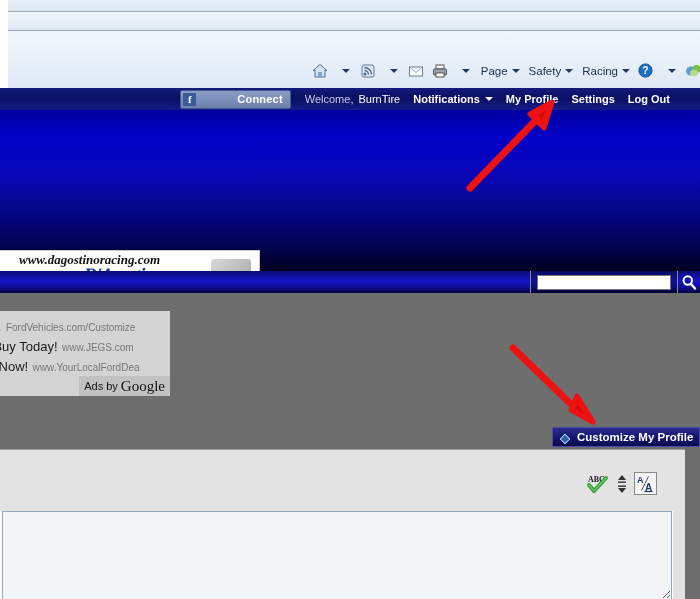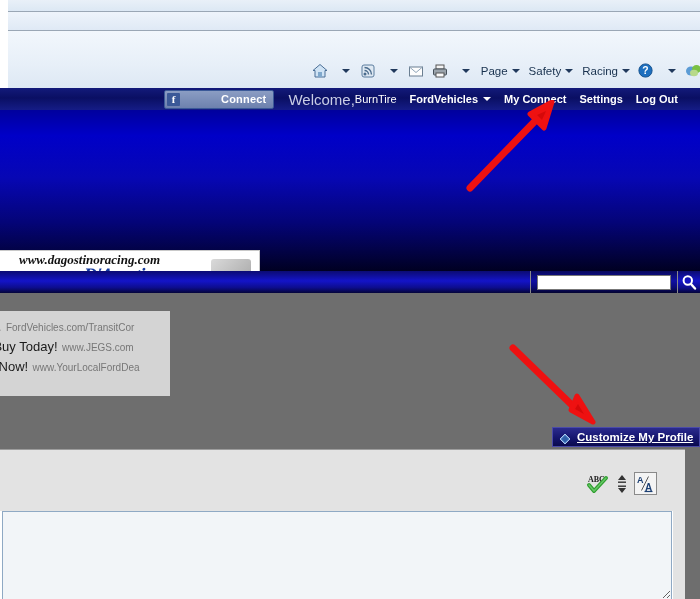--- a/index.html
+++ b/index.html
@@ -41,21 +41,21 @@
      background:linear-gradient(to bottom,#131a7a 0%,#0a0f63 45%,#151c86 100%);
      display:flex;align-items:center;justify-content:flex-end;padding-right:14px;
      box-sizing:border-box;}
   #fb-connect{display:inline-flex;align-items:center;height:17px;
      background:linear-gradient(to bottom,#8b9dc3,#6d81ae);
      border:1px solid #3b5998;border-radius:2px;margin-right:14px;padding:0 7px 0 2px;}
   #fb-connect .f-badge{display:inline-flex;align-items:center;justify-content:center;
      width:13px;height:13px;background:#3b5998;color:#fff;font-weight:bold;
      font-size:11px;font-family:"Liberation Serif",serif;line-height:1;margin-right:5px;border-radius:1px;}
   #fb-connect .f-label{color:#ffffff;font-size:11px;font-weight:bold;letter-spacing:.2px;margin-left:36px;}
-  .nav-text{color:#c9cde6;font-size:15px;text-align:right;}
+  .nav-text{color:#c9cde6;font-size:11px;margin-right:5px;text-align:right;}
   .nav-user{color:#ffffff;font-size:11px;font-weight:normal;margin-right:13px;}
   .nav-link{color:#ffffff;font-size:11px;font-weight:bold;margin-right:13px;
      text-decoration:none;display:inline-flex;align-items:center;cursor:pointer;}
   .nav-link .caret{border-top-color:#ffffff;margin-left:5px;}
 
   #header-body{position:absolute;left:0;top:22px;width:700px;height:161px;
      background:linear-gradient(to bottom,#00009d 0%,#0000c8 16%,#0707b4 42%,#040477 70%,#020244 88%,#000022 100%);}
   
   #banner-ad{position:absolute;left:-70px;top:140px;width:328px;height:56px;
      background:#ffffff;border:1px solid #c9c9c9;overflow:hidden;}
@@ -102,21 +102,21 @@
   .ad-url{font-size:10px;color:#777;}
   #ads-by-google{position:absolute;right:0;bottom:0;height:20px;background:#c2c2c2;
      display:flex;align-items:center;padding:0 5px;font-size:11px;color:#111;white-space:nowrap;}
   #ads-by-google .g-word{font-family:"Liberation Serif",serif;font-size:15px;margin-left:3px;}
 
   
   #customize-profile{position:absolute;left:552px;top:427px;width:148px;height:20px;
      background:linear-gradient(to bottom,#2b2b8e,#15156e 55%,#0b0b4e);
      border:1px solid #4a4aa8;display:flex;align-items:center;padding-left:6px;
      box-sizing:border-box;cursor:pointer;}
-  #customize-profile .lbl{color:#ffffff;font-size:11.5px;font-weight:bold;margin-left:6px;white-space:nowrap;text-decoration:underline;}
+  #customize-profile .lbl{color:#ffffff;font-size:11.5px;font-weight:bold;margin-left:6px;white-space:nowrap;}
   .diamond-icon{width:12px;height:12px;position:relative;flex:0 0 auto;}
 
   
   #light-panel{position:absolute;left:0;top:449px;width:685px;height:62px;
      background:#e3e3e3;border-top:1px solid #9c9c9c;box-sizing:border-box;}
   #editor-tools{position:absolute;right:28px;top:22px;display:flex;align-items:center;gap:6px;}
   .tool-btn{display:flex;align-items:center;justify-content:center;cursor:pointer;}
   .tool-box{border:1px solid #8a8a8a;background:#f4f4f4;width:21px;height:21px;}
 
   
@@ -232,30 +232,30 @@
 
   <div id="topnav">
     <div id="fb-connect">
       <span class="f-badge">f</span>
       <span class="f-label">Connect</span>
     </div>
     <span class="nav-text">Welcome,</span>
     <span class="nav-user">BurnTire</span>
 
     <a class="nav-link">
-      <span>FordVehicles</span>
+      <span>Notifications</span>
       <span class="caret"></span>
     </a>
     <a class="nav-link">
-      <span>My Connect</span>
+      <span>My Profile</span>
     </a>
     <a class="nav-link">
       <span>Settings</span>
     </a>
-    <a class="nav-link" style="margin-right:8px">
+    <a class="nav-link" style="margin-right:16px">
       <span>Log Out</span>
     </a>
   </div>
 
   <div id="header-body">
     <div id="banner-ad">
       <div class="url">www.dagostinoracing.com</div>
 
       <div class="flagbar"></div>
       <div class="brand">D'Agostino</div>
@@ -282,29 +282,33 @@
   <div id="adv-row">
     <a id="advanced-search">Advanced Search</a>
   </div>
 </div>
 
 <div id="content-gray"></div>
 
 <div id="google-ads">
   <div class="ad-line" style="top:6px">
     <span class="ad-title">Show.</span>
-    <span class="ad-url">FordVehicles.com/TransitCor</span>
+    <span class="ad-url">FordVehicles.com/Customize</span>
   </div>
   <div class="ad-line" style="top:26px">
     <span class="ad-title">rder-Buy Today!</span>
     <span class="ad-url">www.JEGS.com</span>
   </div>
   <div class="ad-line" style="top:46px">
     <span class="ad-title">ealer Now!</span>
     <span class="ad-url">www.YourLocalFordDea</span>
+  </div>
+  <div id="ads-by-google">
+    <span>Ads by</span>
+    <span class="g-word">Google</span>
   </div>
 </div>
 
 <div id="customize-profile">
   <span class="diamond-icon">
     <svg width="12" height="12" viewBox="0 0 12 12">
       <polygon points="6,1 11,6 6,11 1,6" fill="#5e8ed0" stroke="#a9c6ea" stroke-width="1"></polygon>
       <polygon points="6,2.5 9.5,6 6,9.5 2.5,6" fill="#2f5fa8"></polygon>
     </svg>
   </span>

